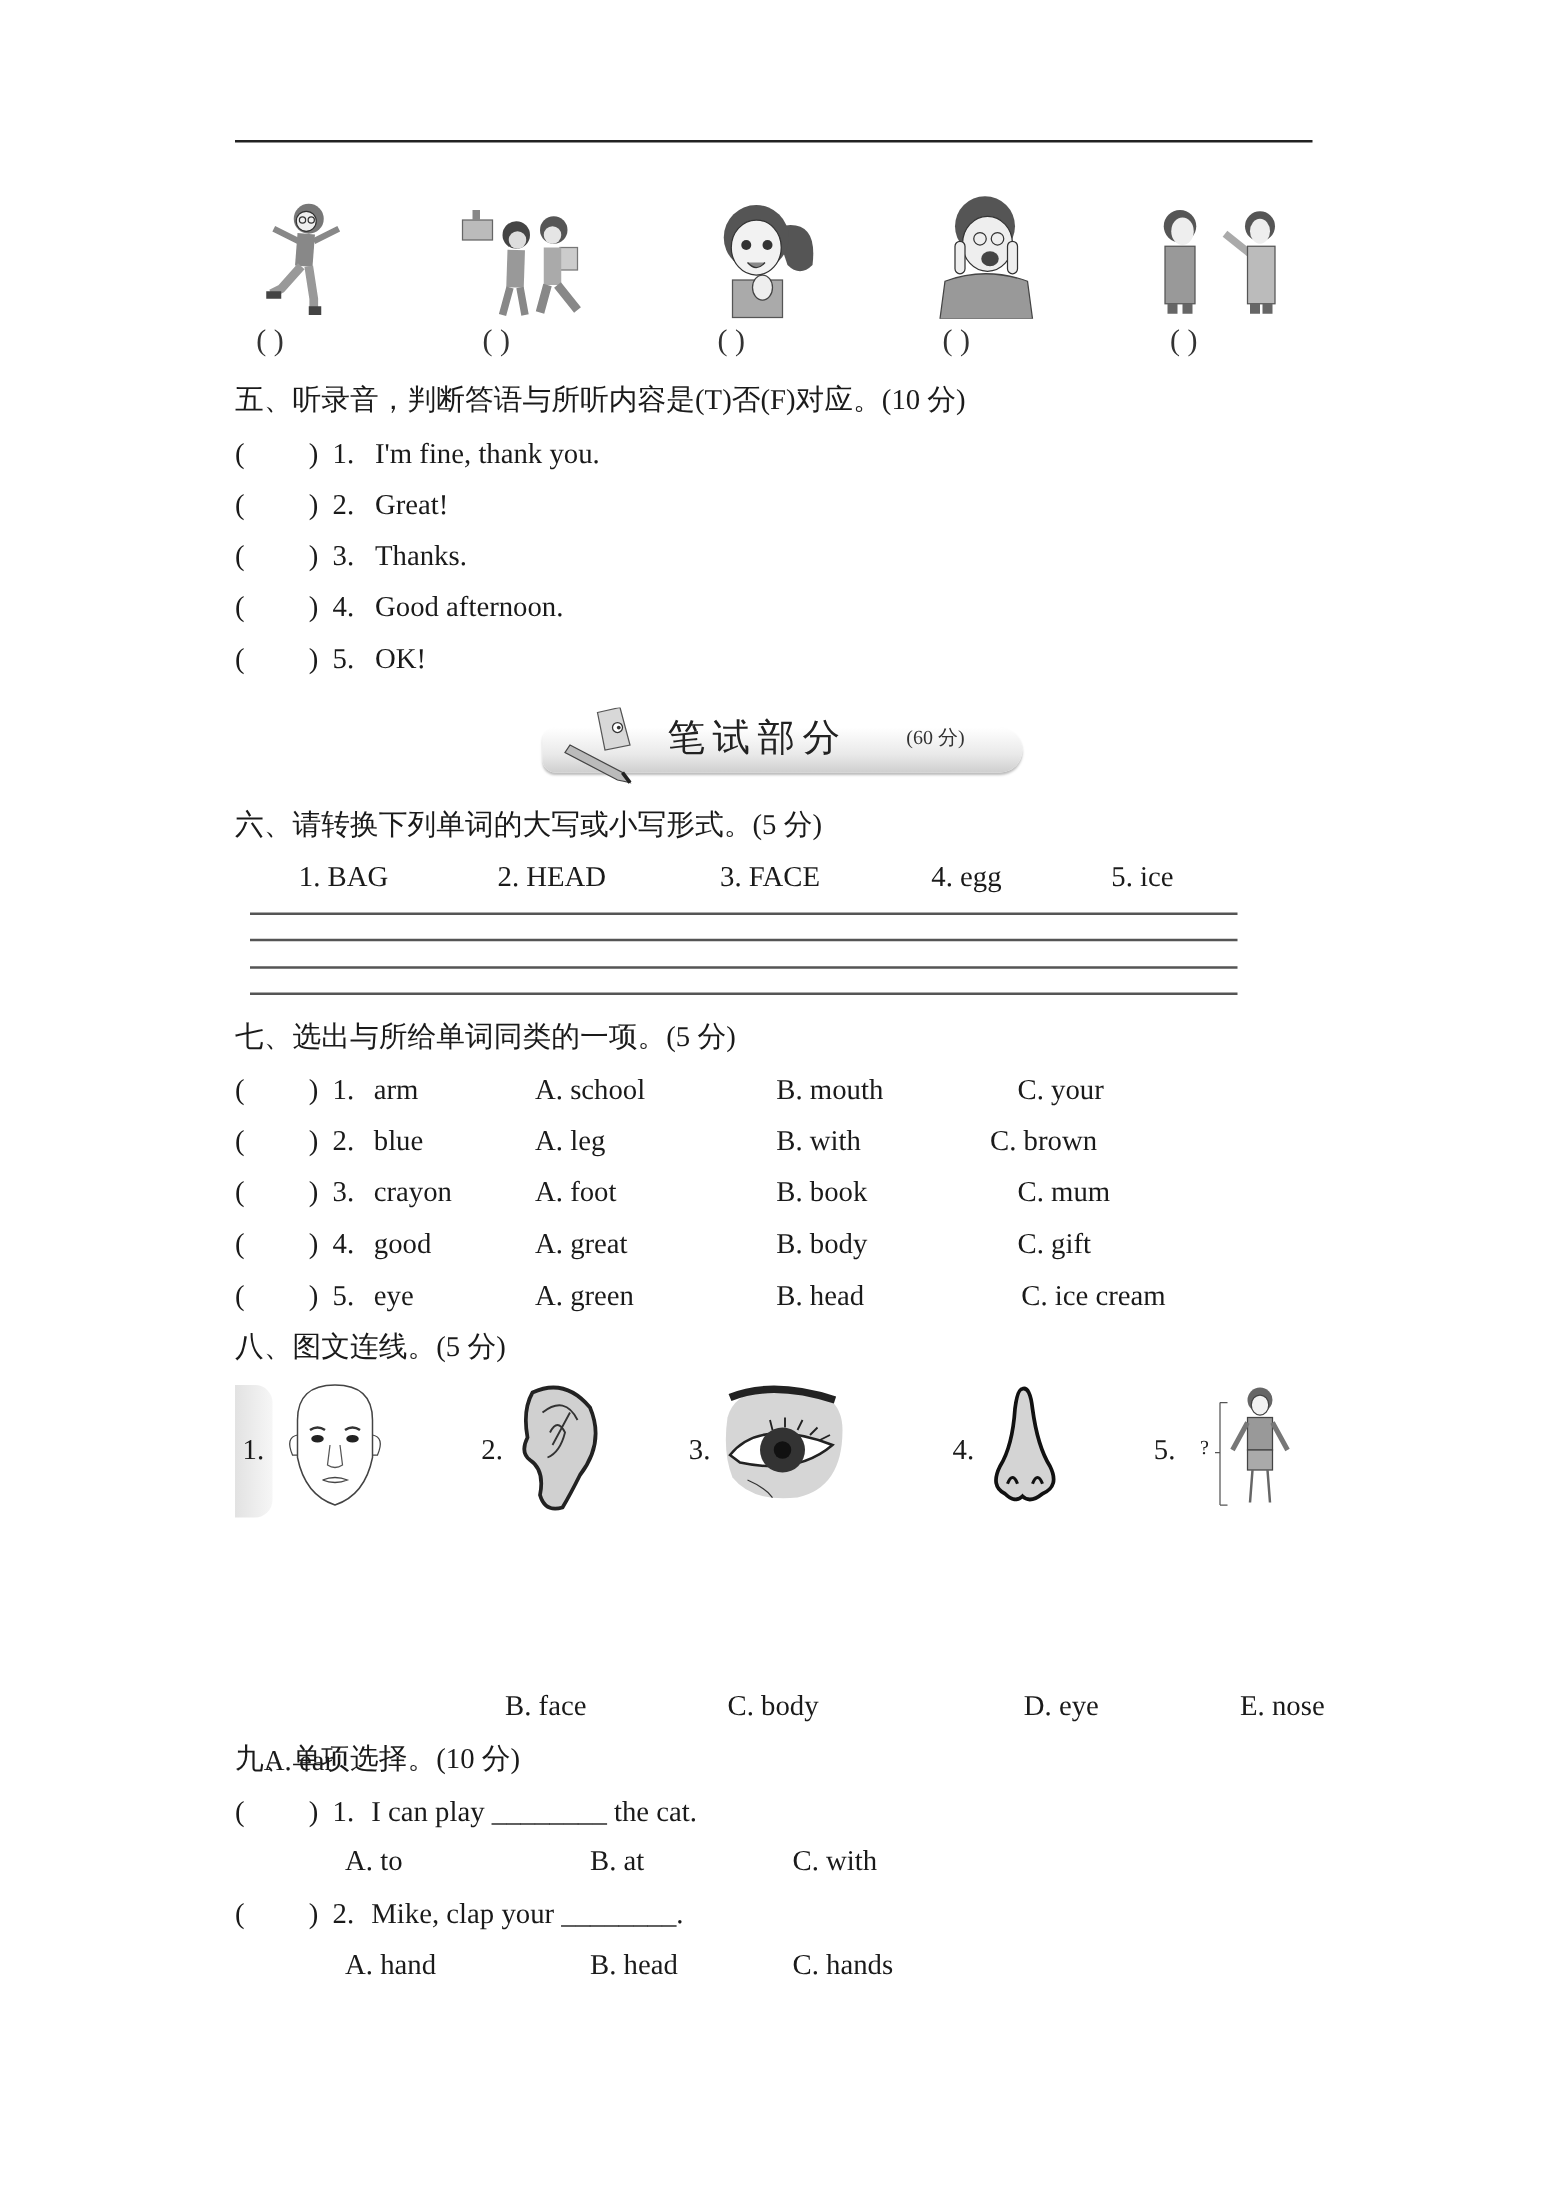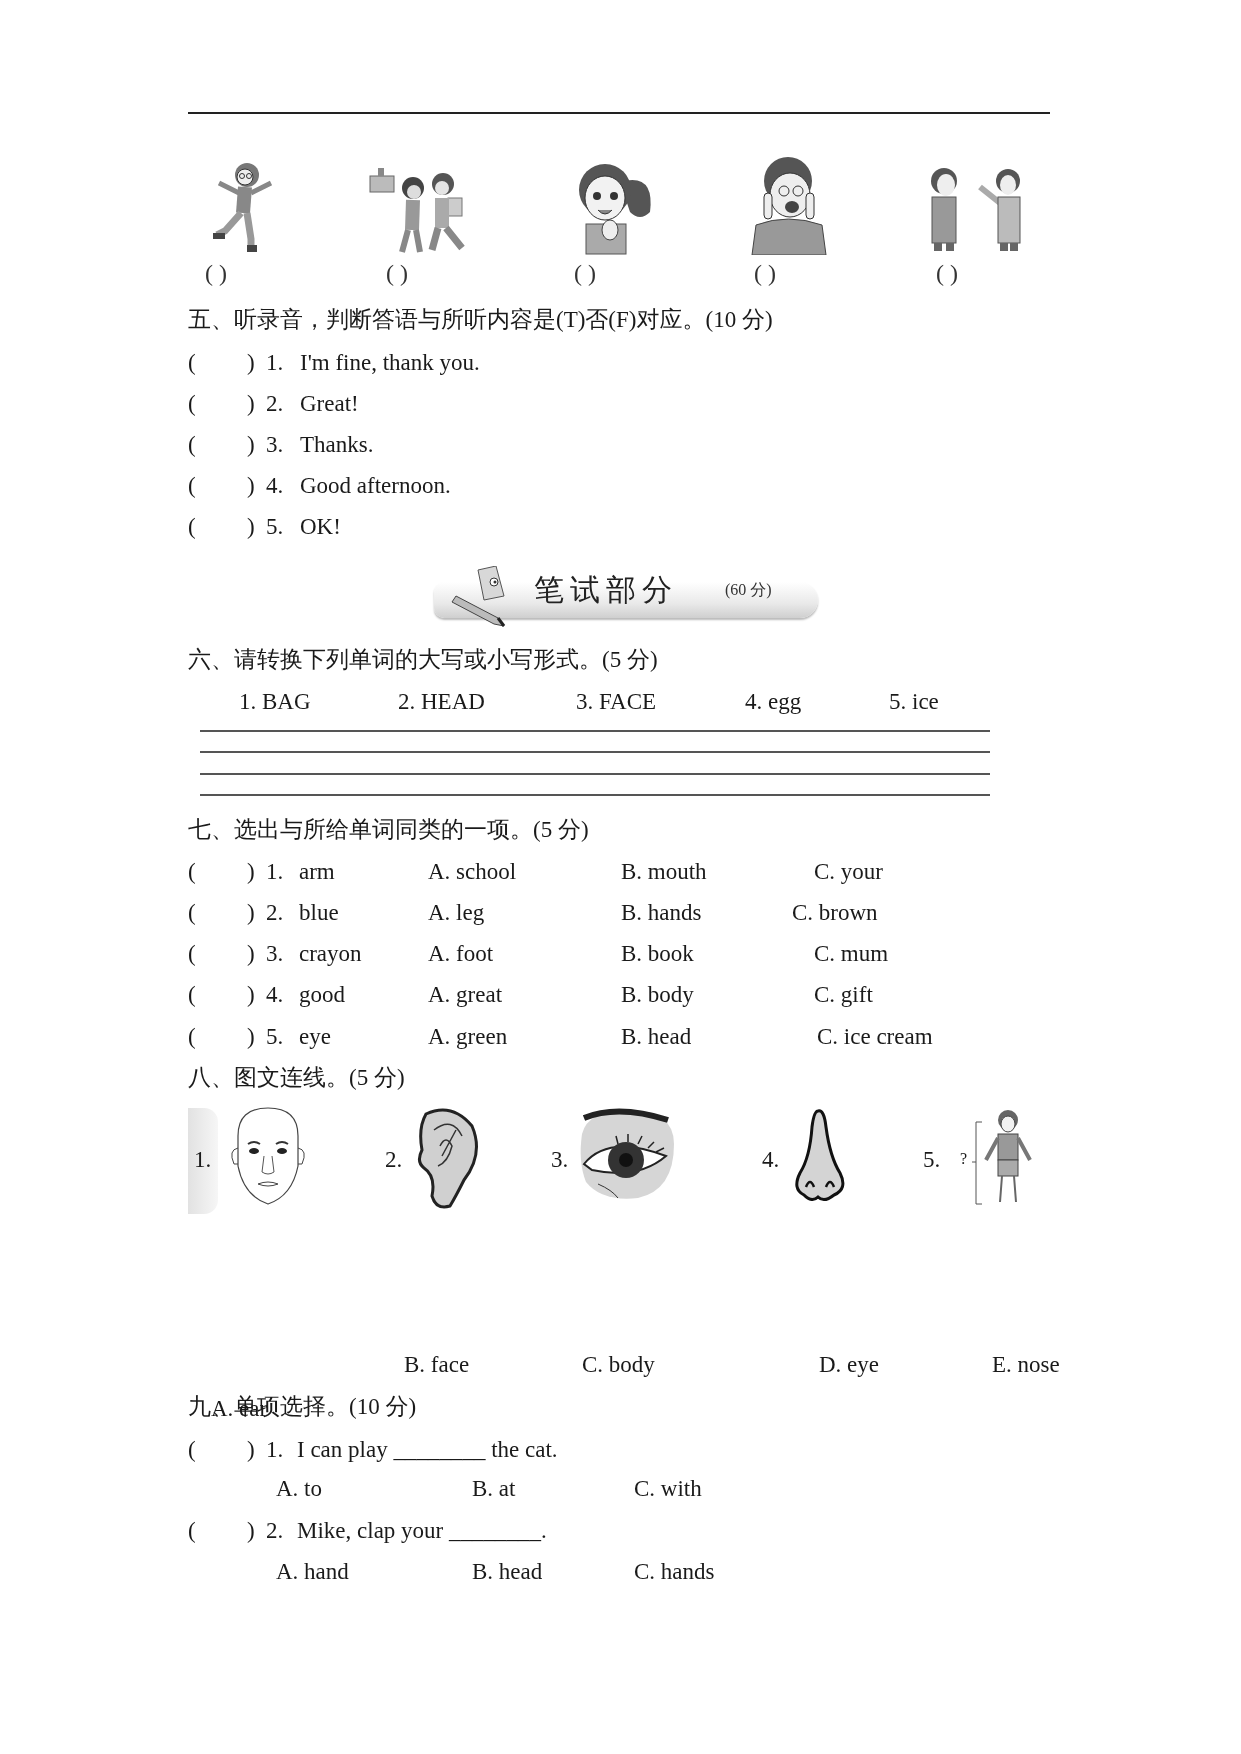--- a/index.html
+++ b/index.html
@@ -164,21 +164,21 @@
   <span class="abs t" style="left:428px; top:858px;">A.  school</span>
   <span class="abs t" style="left:621px; top:858px;">B.  mouth</span>
   <span class="abs t" style="left:814px; top:858px;">C.  your</span>
 </div>
 <div>
   <span class="abs t" style="left:188px; top:899px;">(</span>
   <span class="abs t" style="left:247px; top:899px;">)</span>
   <span class="abs t" style="left:266px; top:899px;">2.</span>
   <span class="abs t" style="left:299px; top:899px;">blue</span>
   <span class="abs t" style="left:428px; top:899px;">A.  leg</span>
-  <span class="abs t" style="left:621px; top:899px;">B.  hands</span>
+  <span class="abs t" style="left:621px; top:899px;">B.  with</span>
   <span class="abs t" style="left:792px; top:899px;">C.  brown</span>
 </div>
 <div>
   <span class="abs t" style="left:188px; top:940px;">(</span>
   <span class="abs t" style="left:247px; top:940px;">)</span>
   <span class="abs t" style="left:266px; top:940px;">3.</span>
   <span class="abs t" style="left:299px; top:940px;">crayon</span>
   <span class="abs t" style="left:428px; top:940px;">A.  foot</span>
   <span class="abs t" style="left:621px; top:940px;">B.  book</span>
   <span class="abs t" style="left:814px; top:940px;">C.  mum</span>

